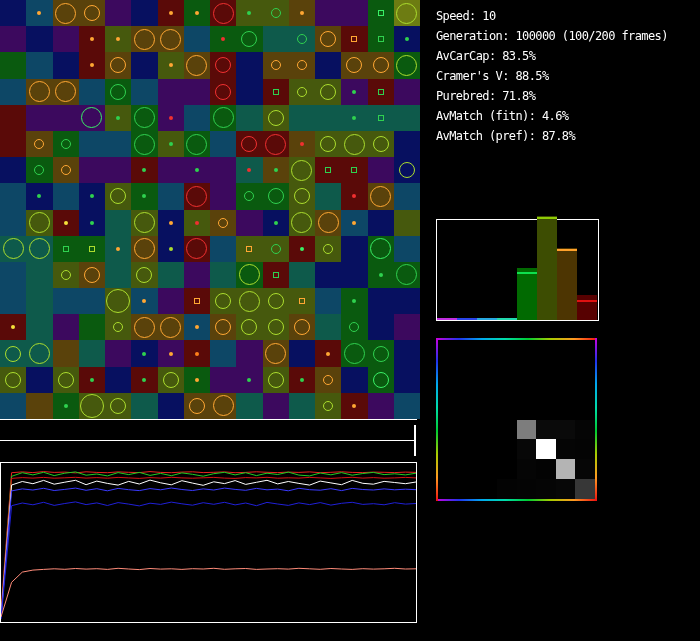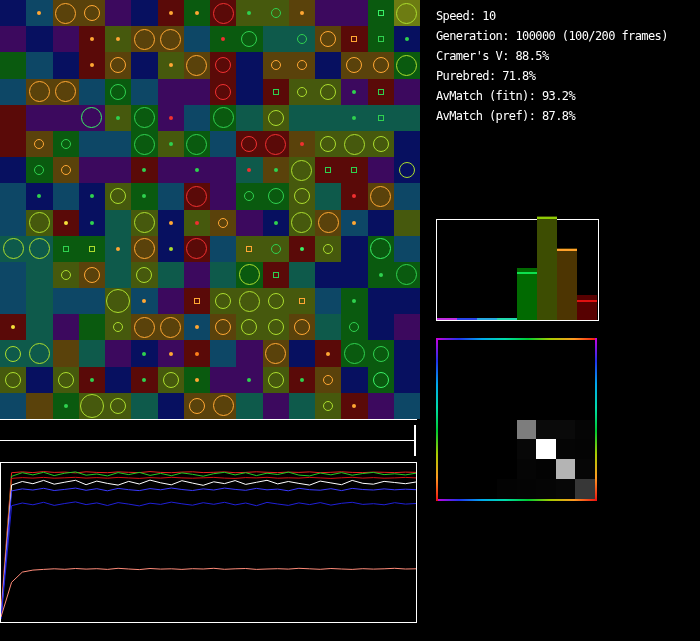--- a/index.html
+++ b/index.html
@@ -606,21 +606,21 @@
       </div>
       <div class="wcell" style="background: rgb(60, 9, 94);"></div>
       <div class="wcell" style="background: rgb(13, 71, 102);"></div>
     </div>
 
   <div class="hline" id="grid-bottom-line" style="left:0;top:419px;width:417px;"></div>
 
   <div class="hline" id="progress-line" style="left: 0px; top: 440px; width: 415px;"></div>
   <div id="progress-cap" style="left:414px;top:425px;height:31px;"></div>
 
-  <div id="stats"><div>Speed: 10</div><div>Generation: 100000 (100/200 frames)</div><div>Cramer's V: 88.5%</div><div>Purebred: 71.8%</div><div>AvMatch (fitn): 93.2%</div><div>AvMatch (pref): 87.8%</div></div>
+  <div id="stats"><div>Speed: 10</div><div>Generation: 100000 (100/200 frames)</div><div>AvCarCap: 83.5%</div><div>Cramer's V: 88.5%</div><div>Purebred: 71.8%</div><div>AvMatch (fitn): 4.6%</div><div>AvMatch (pref): 87.8%</div></div>
 
   <div id="bars-box">
     <span class="mf-label" style="left:101px">m</span>
     <span class="mf-label" style="left:114px">f</span>
   <div class="bar" style="left: 0px; height: 1.5px; background: rgb(140, 23, 168);"></div>
       <div class="cap" style="left: 0px; bottom: 0px; background: rgb(193, 47, 224);"></div>
       <div class="bar" style="left: 20px; height: 1.5px; background: rgb(26, 43, 184);"></div>
       <div class="cap" style="left: 20px; bottom: 0px; background: rgb(42, 68, 232);"></div>
       <div class="bar" style="left: 40px; height: 2px; background: rgb(23, 136, 184);"></div>
       <div class="cap" style="left: 40px; bottom: 0px; background: rgb(39, 168, 224);"></div>

